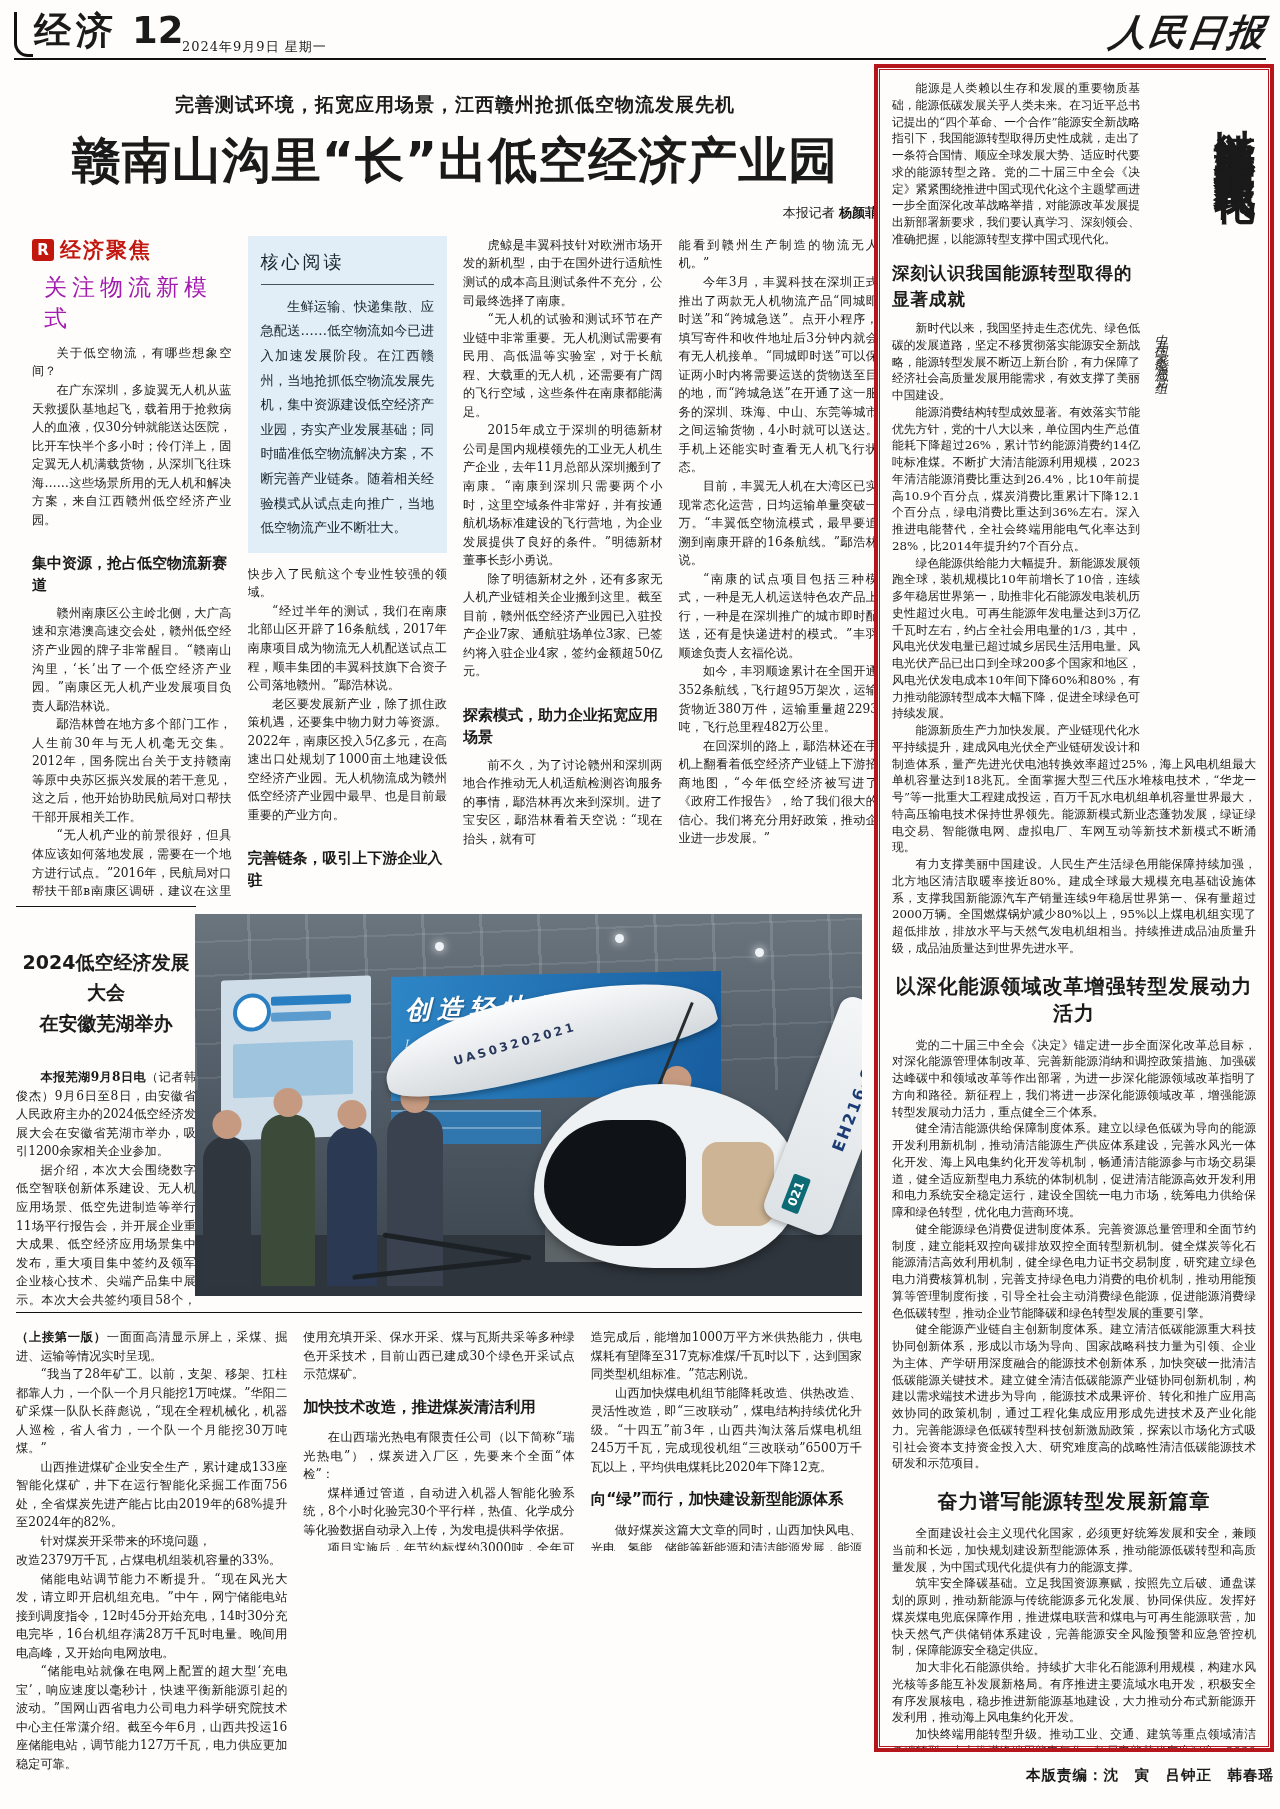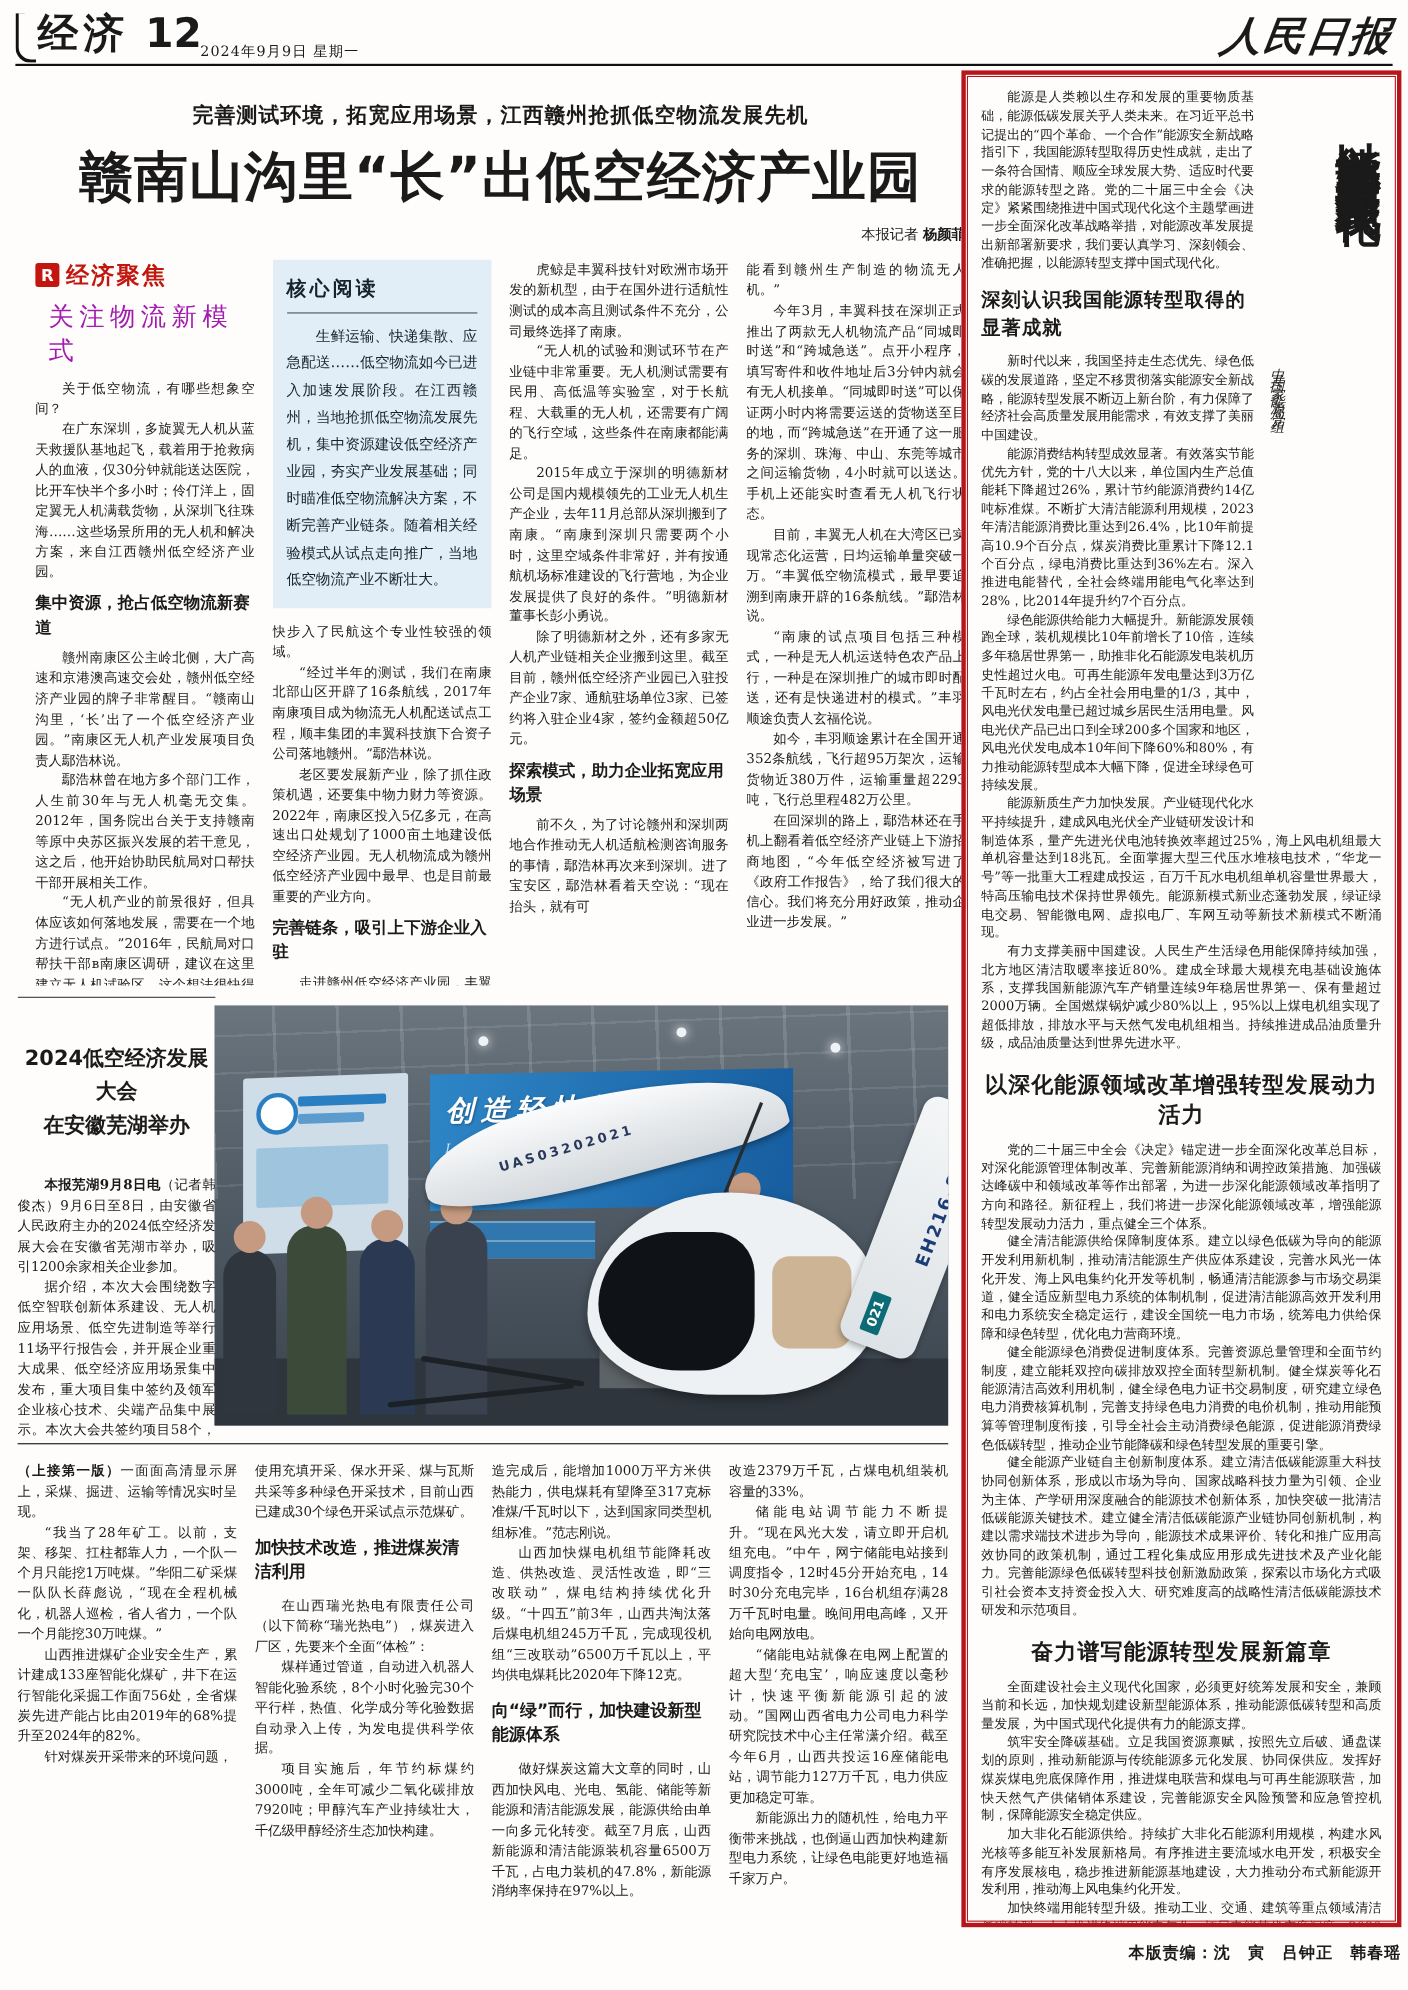--- a/index.html
+++ b/index.html
@@ -21,32 +21,32 @@
           font-size:19px;font-weight:700;letter-spacing:1px;}
   .headline{margin:16px 0 0;text-align:center;font-family:"DejaVu Sans",sans-serif;
             font-size:49px;font-weight:900;letter-spacing:1px;line-height:1.1;}
   .byline{margin-top:16px;text-align:right;font-size:13px;}
   .cols{margin-top:14px;height:660px;display:grid;grid-template-columns:repeat(4,1fr);
         grid-gap:0 16px;overflow:hidden;}
   .col{overflow:hidden;}
   .para{margin:0;font-size:12.2px;line-height:1.52;text-align:justify;text-indent:2em;}
   .para.noind{text-indent:0;}
   .colhead{font-family:"DejaVu Sans",sans-serif;font-size:15px;font-weight:800;
-           line-height:1.45;margin:9px 0 7px;}
+           line-height:1.45;margin:24px 0 7px;}
   
   .tag{margin-bottom:10px;}
   .tag-row{display:flex;align-items:center;gap:6px;}
   .rbox{display:inline-flex;align-items:center;justify-content:center;width:22px;height:22px;
         background:#c2170f;color:#fff;font-family:"DejaVu Sans",sans-serif;font-weight:800;
         font-size:15px;border-radius:3px;}
   .tag-t{color:#c2170f;font-family:"DejaVu Sans",sans-serif;font-size:21px;font-weight:800;letter-spacing:2px;}
   .tag-s{margin:8px 0 0 12px;color:#a21caf;font-size:23px;letter-spacing:5px;}
   
   .corebox{background:#e2eef7;padding:14px 13px 12px;margin-bottom:12px;}
-  .core-t{font-family:"DejaVu Sans",sans-serif;font-size:18px;font-weight:700;letter-spacing:3px;color:#16222c;}
+  .core-t{font-family:"DejaVu Sans",sans-serif;font-size:18px;font-weight:400;letter-spacing:3px;color:#16222c;}
   .core-rule{height:1px;background:#47525c;margin:10px 0 10px;}
   .core-x{margin:0;font-size:13.3px;line-height:1.85;text-align:justify;text-indent:2em;color:#16222c;}
   
   .photo{position:absolute;left:195px;top:914px;width:667px;height:382px;overflow:hidden;
          background:linear-gradient(#6b757e 0%,#59636d 30%,#49545e 62%,#3a434c 100%);}
   .beams{position:absolute;left:0;top:0;width:100%;height:46%;
          background:repeating-linear-gradient(88deg,rgba(235,240,245,.14) 0 3px,transparent 3px 58px),
                     repeating-linear-gradient(-2deg,rgba(235,240,245,.10) 0 2px,transparent 2px 34px);}
   .lamp{position:absolute;width:9px;height:9px;border-radius:50%;background:#eef3f7;box-shadow:0 0 10px #fff;}
   .panel1{position:absolute;left:26px;top:64px;width:150px;height:160px;background:#cfdde8;
@@ -88,21 +88,21 @@
         font-family:"DejaVu Sans",sans-serif;font-weight:700;font-size:12px;padding:2px 6px;border-radius:2px;}
   .prop{position:absolute;height:5px;background:#1c2126;border-radius:3px;}
   
   .wuhu{position:absolute;left:16px;top:906px;width:180px;height:402px;overflow:hidden;}
   .wu-rule{height:1px;background:#111;margin-bottom:40px;}
   .wu-head{margin:0 0 30px;text-align:center;font-family:"DejaVu Sans",sans-serif;
            font-size:19px;font-weight:800;line-height:1.6;}
   
   .brule{position:absolute;left:16px;top:1312px;width:846px;height:1px;background:#111;}
   .bottom{position:absolute;left:16px;top:1328px;width:846px;height:446px;display:grid;
-          grid-template-columns:repeat(4,1fr);grid-gap:0 16px;overflow:hidden;}
+          grid-template-columns:repeat(3,1fr);grid-gap:0 16px;overflow:hidden;}
   .bottom .colhead{font-size:15.5px;margin:12px 0 10px;}
   
   .redbox{position:absolute;left:874px;top:64px;width:400px;height:1688px;box-sizing:border-box;
           border:4px solid #b5151b;background:#fffdfb;}
   .redbox::after{content:'';position:absolute;inset:1px;border:1px solid #b5151b;pointer-events:none;}
   .red-content{position:relative;height:100%;box-sizing:border-box;padding:12px 14px;overflow:hidden;}
   .red-content .para{font-size:11.8px;line-height:1.42;}
   .ehead1{font-family:"DejaVu Sans",sans-serif;font-size:17.5px;font-weight:800;line-height:1.5;
           margin:12px 0 8px;letter-spacing:1px;}
   .eheadc{font-family:"DejaVu Sans",sans-serif;font-size:20px;font-weight:800;text-align:center;

